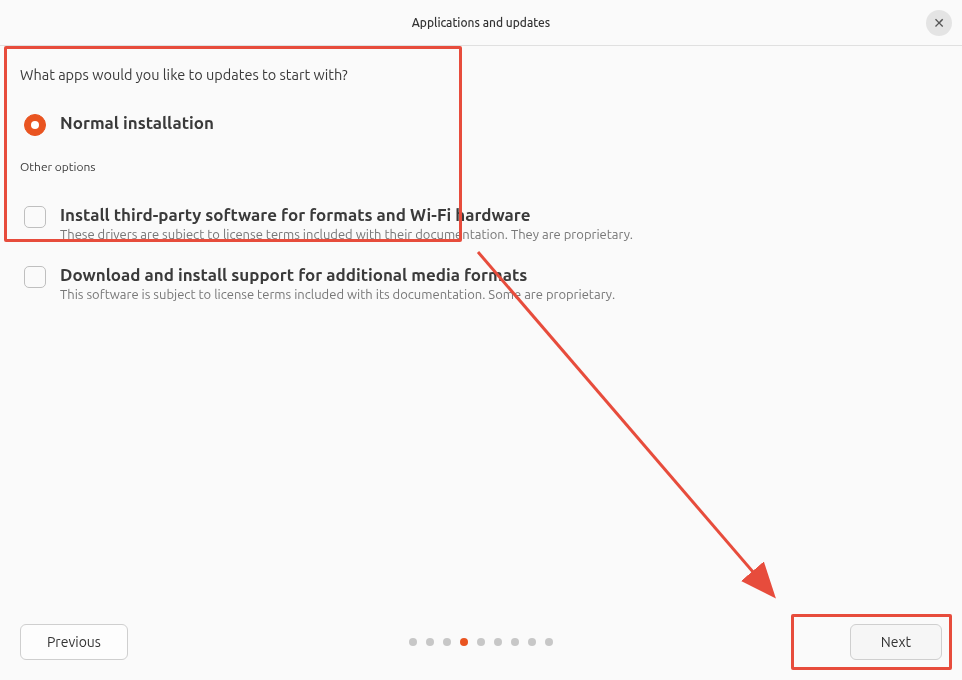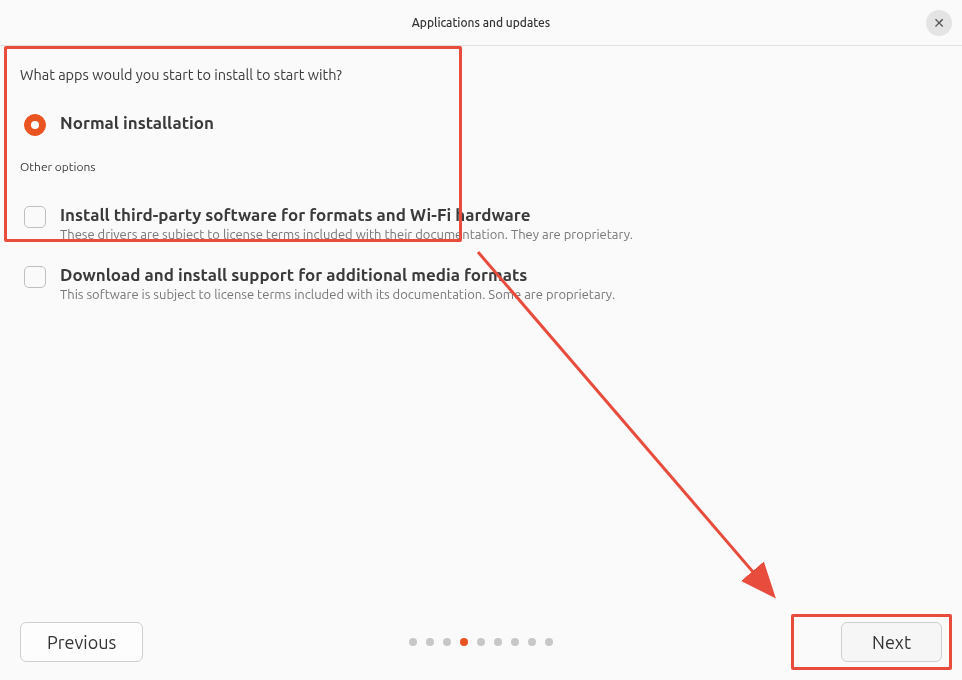--- a/index.html
+++ b/index.html
@@ -147,21 +147,21 @@
       display: flex;
       align-items: center;
       padding: 0 20px;
       background: #fafafa;
     }
     .btn {
       padding: 9px 26px;
       border: 1px solid #cfcfcf;
       border-radius: 6px;
       background: #fdfdfd;
-      font-size: 18px;
+      font-size: 14px;
       color: #333;
       cursor: pointer;
     }
     .btn-next {
       margin-left: auto;
       padding: 9px 30px;
       background: #f6f6f6;
     }
     .dots {
       position: absolute;
@@ -185,21 +185,21 @@
 
 <div class="header">
   <div class="header-title">Applications and updates</div>
   <div class="close-btn">
     <span>✕</span>
   </div>
 </div>
 
 <div class="content">
 
-  <div class="section-title">What apps would you start to install to start with?</div>
+  <div class="section-title">What apps would you like to updates to start with?</div>
 
   <div class="option-row">
     <div class="radio selected"></div>
     <div class="option-text">
       <div class="option-label">Normal installation</div>
     </div>
   </div>
 
 
   <div class="subsection-title">Other options</div>

